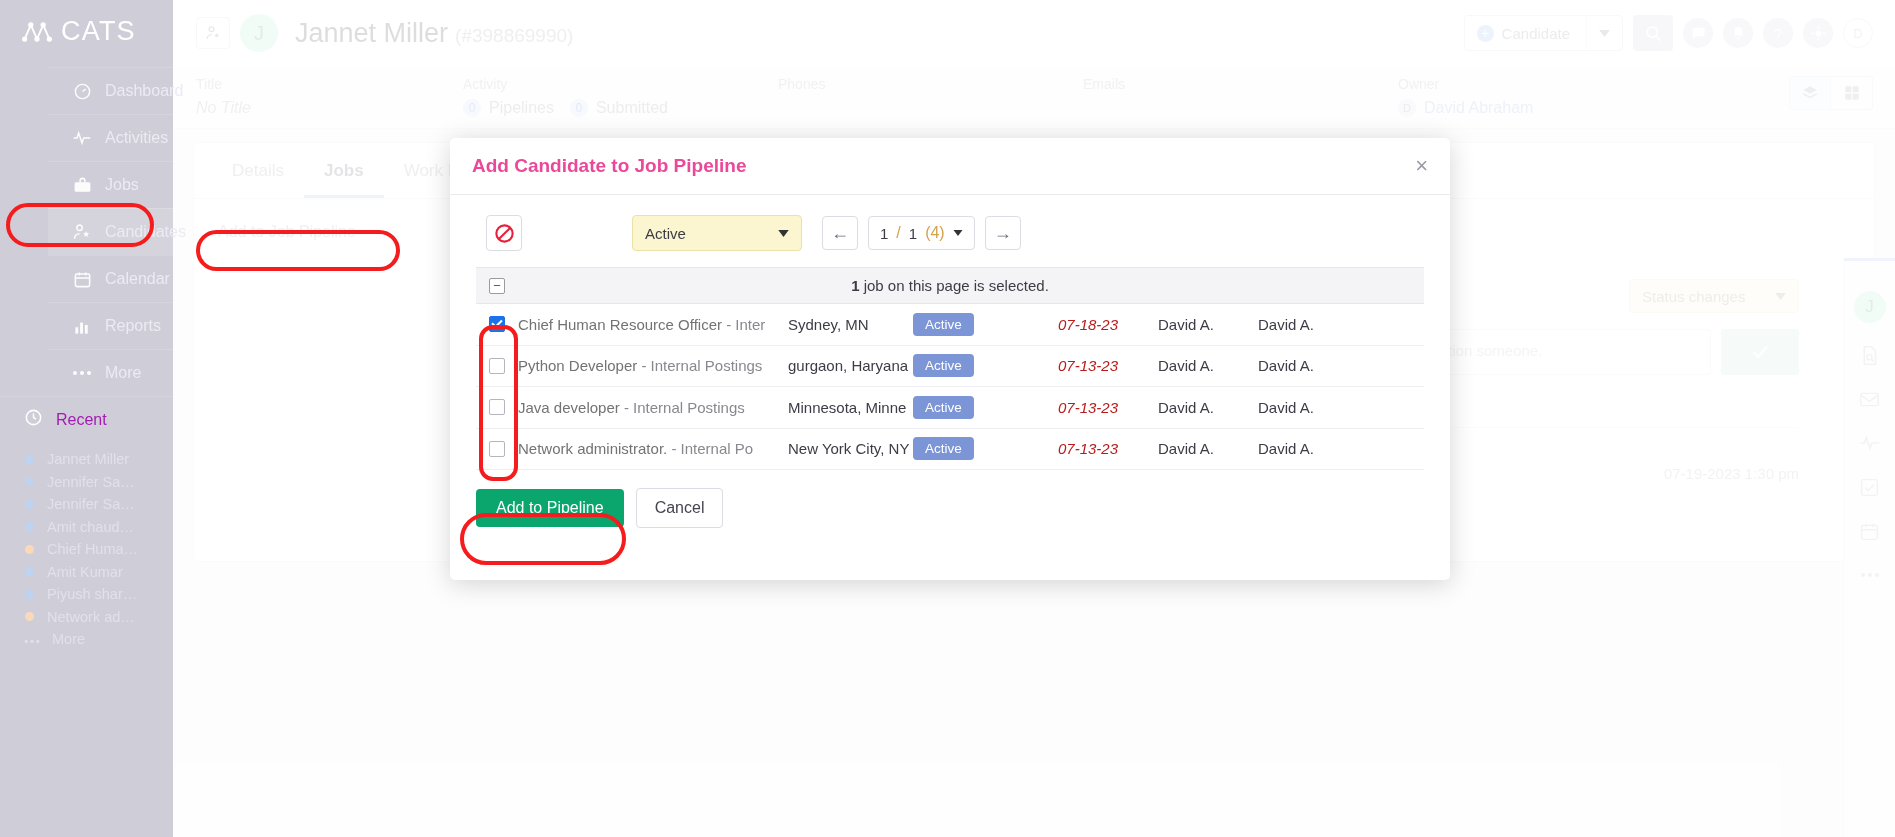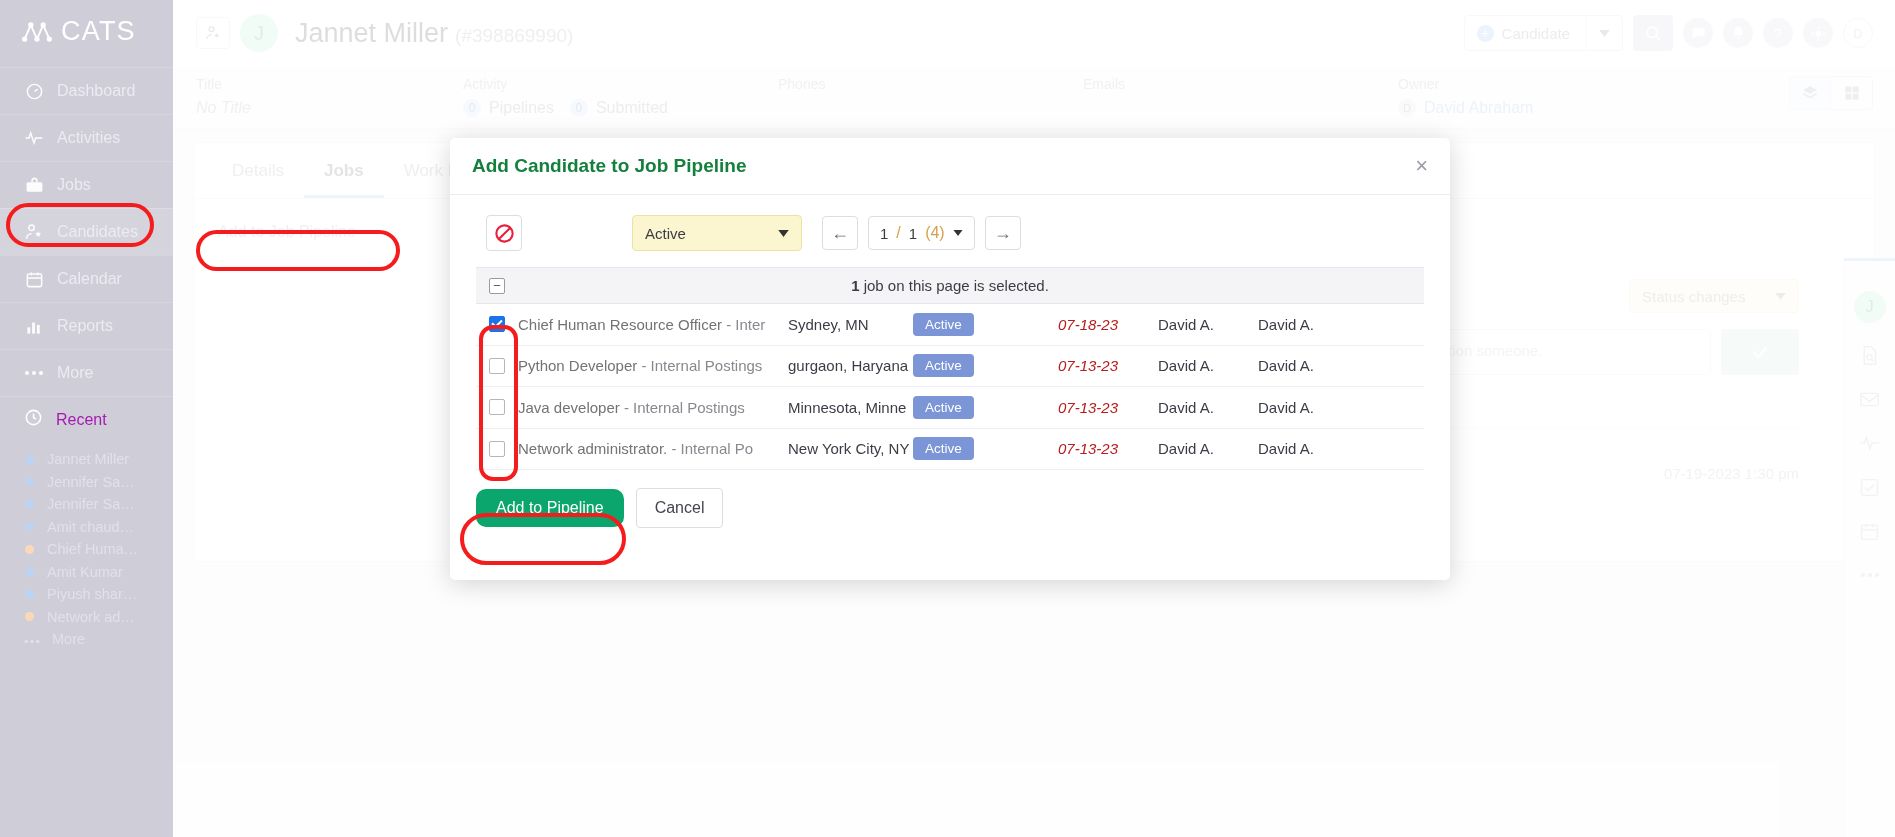--- a/index.html
+++ b/index.html
@@ -32,20 +32,21 @@
     font-size: 27px; letter-spacing: 1.2px; font-weight: 400;
     color: #ffffff;
   }
   .nav { padding-top: 4px; }
   .nav-item {
     display: flex; align-items: center; gap: 13px;
     height: 47px; padding-left: 24px;
     font-size: 16px; color: #eceaf2;
     border-top: 1px solid rgba(255,255,255,0.16);
     position: relative;
+    margin-left: 48px;
   }
   .nav-item .ico { width: 20px; height: 20px; flex: none; opacity: .95; display:flex; align-items:center; justify-content:center;}
   .nav-item.active { background: rgba(255,255,255,0.14); }
 
   .recent-head {
     display: flex; align-items: center; gap: 13px;
     height: 46px; padding-left: 24px;
     font-size: 16px; color: #a21caf;
     border-top: 1px solid rgba(255,255,255,0.16);
   }
@@ -213,21 +214,21 @@
     position: absolute; left: 450px; top: 138px;
     width: 1000px; height: 442px;
     background: #fff; border-radius: 5px;
     box-shadow: 0 4px 26px rgba(0,0,0,0.17);
     z-index: 50;
   }
   .modal-head {
     height: 57px; border-bottom: 1px solid #ececf0;
     display: flex; align-items: center; padding: 0 22px;
   }
-  .modal-title { font-size: 19px; font-weight: 700; color: #15803d; }
+  .modal-title { font-size: 19px; font-weight: 700; color: #ec4899; }
   .modal-close { margin-left: auto; font-size: 22px; color: #9a9aa6; line-height: 1; }
   .modal-body { padding: 20px 26px 0 26px; }
 
   .toolbar { display: flex; align-items: center; gap: 0; }
   .search-wrap { display: flex; height: 36px; }
   .search-caret {
     width: 35px; border: 1px solid #dcdce3; border-right: none;
     border-radius: 4px 0 0 4px; display: flex; align-items: center; justify-content: center;
     font-size: 10px; color: #333;
   }
@@ -299,21 +300,21 @@
   .pill {
     display: inline-block; background: #7b95d6; color: #fff;
     font-size: 13.5px; padding: 4px 12px; border-radius: 4px; font-weight: 500;
   }
   .c-date { width: 100px; color: #b91c1c; font-style: italic; }
   .c-owner { width: 100px; color: #3c3c46; }
   .c-recruiter { width: 120px; color: #3c3c46; }
 
   .modal-foot { padding: 18px 26px; display: flex; align-items: center; gap: 12px; }
   .btn-primary {
-    background: #0aa66e; color: #fff; border: none; border-radius: 10px;
+    background: #0aa66e; color: #fff; border: none; border-radius: 4px;
     padding: 10px 20px; font-size: 16px; font-family: "Liberation Sans", sans-serif;
   }
   .btn-secondary {
     background: #fff; color: #444450; border: 1px solid #dcdce3; border-radius: 4px;
     padding: 10px 18px; font-size: 16px; font-family: "Liberation Sans", sans-serif;
   }
 
   
   .annot {
     position: absolute; border: 4px solid #f41c1c; border-radius: 26px;

